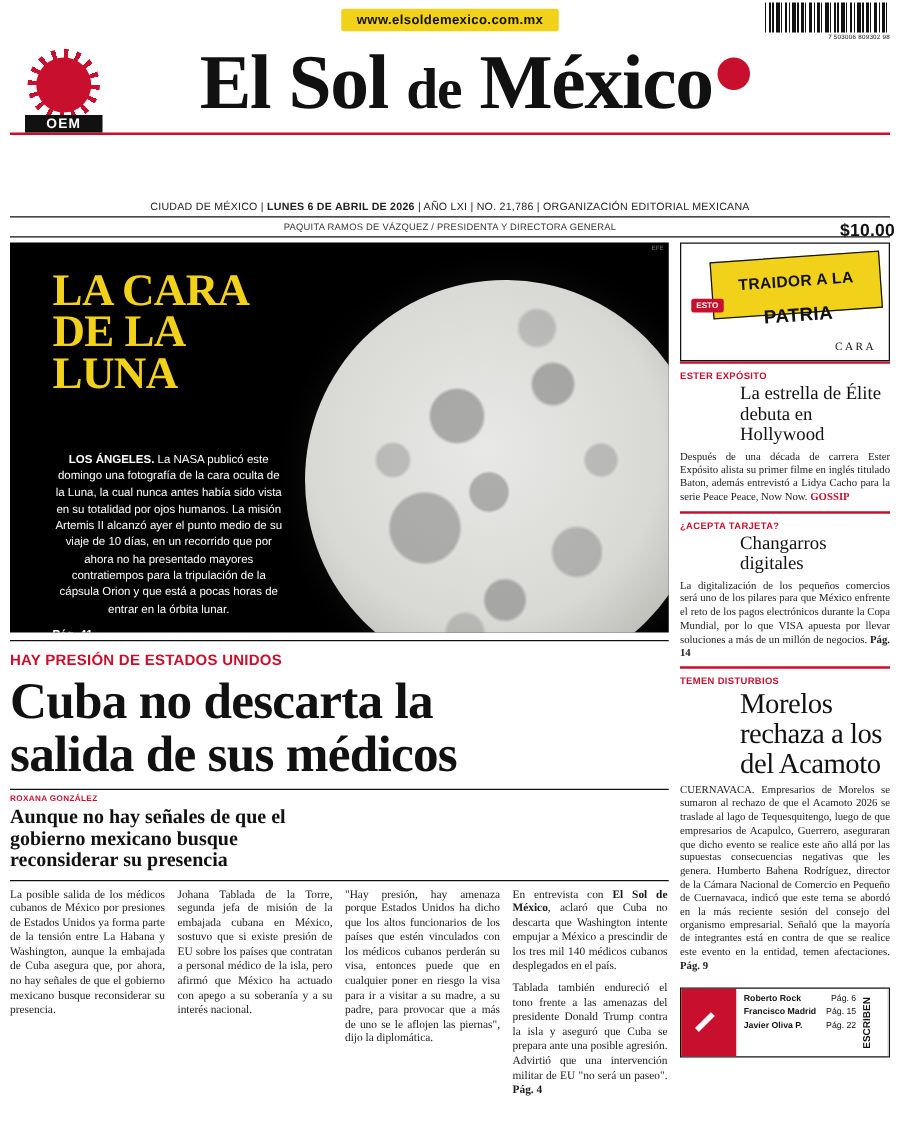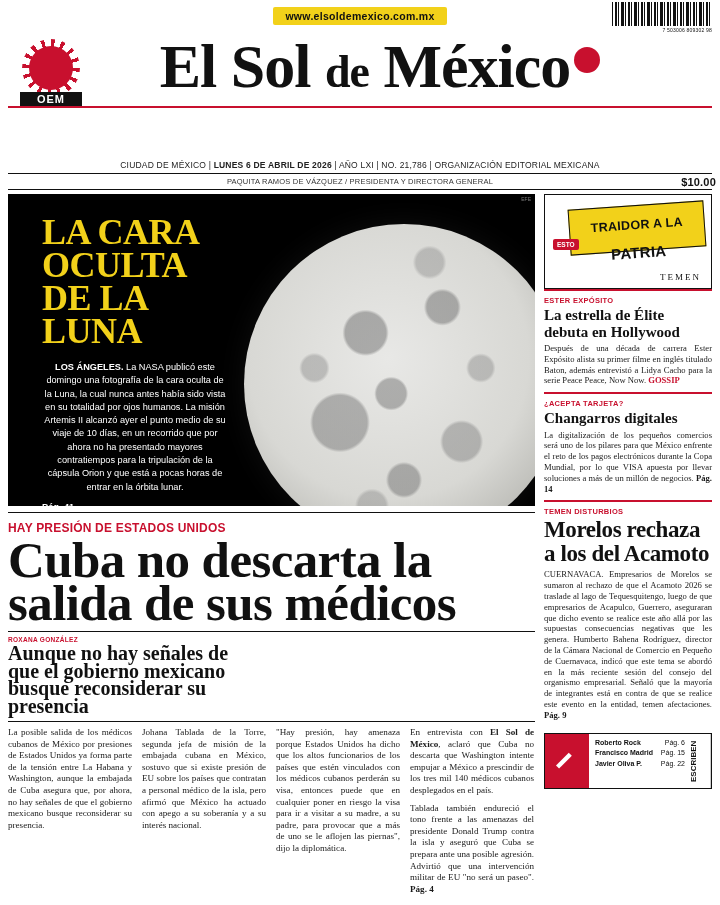--- a/index.html
+++ b/index.html
@@ -98,21 +98,21 @@
     text-align:center; padding:4px 0 3px; letter-spacing:.2px; color:#222;margin-top:48px;
   }
   .infoline b { font-weight:bold; }
   .subline {
     position:relative;
     font-family:"Liberation Sans", sans-serif; font-size:7.5px;
     text-align:center; padding:3px 0 3px; letter-spacing:.2px; color:#333;
   }
   .price {
     position:absolute; right:4px; top:2px; font-weight:bold;
-    font-size:11px; color:#111;
+    font-size:14px; color:#111;
   }
 
   
   .content { display:flex; padding:4px 8px 0 8px; gap:9px; }
   .left-col { width:527px; }
   .right-col { width:168px; }
 
   
   .moon-box {
     position:relative; background:#000; color:#fff;
@@ -153,31 +153,31 @@
   }
 
   
   .kicker-red {
     color:#c8102e; font-family:"Liberation Sans", sans-serif;
     font-weight:bold; font-size:12px; letter-spacing:.2px;
     padding:8px 0 2px 0; border-top:1px solid #111; margin-top:6px;
   }
   .main-head {
     font-family:"Liberation Serif", serif; font-weight:bold;
-    font-size:51px; line-height:43px; letter-spacing:-.6px; color:#111;
+    font-size:41px; line-height:43px; letter-spacing:-.6px; color:#111;
     padding:2px 0 6px 0;
   }
   .byline {
     font-family:"Liberation Sans", sans-serif; font-size:6.5px;
     color:#c8102e; font-weight:bold; letter-spacing:.3px;
     border-top:1px solid #111; padding-top:4px;
   }
   .standfirst {
     font-family:"Liberation Serif", serif; font-weight:bold;
-    font-size:20px; line-height:17.5px; color:#111; padding:2px 0 6px 0;
+    font-size:16px; line-height:17.5px; color:#111; padding:2px 0 6px 0;
     width:250px;
   }
   .body-cols {
     display:flex; gap:10px; border-top:1px solid #111; padding-top:5px;
   }
   .body-cols .col {
     width:124px; font-family:"Liberation Serif", serif;
     font-size:9.1px; line-height:11.6px; text-align:justify; color:#1a1a1a;
   }
   .body-cols .col p { margin:0 0 6px 0; }
@@ -219,22 +219,22 @@
     border-bottom:5px solid transparent;
   }
 
   .r-item { border-top:2px solid #c8102e; padding:5px 0 6px 0; }
   .r-item:first-of-type { margin-top:6px; }
   .r-kicker {
     font-family:"Liberation Sans", sans-serif; font-weight:bold;
     font-size:7.5px; color:#c8102e; letter-spacing:.3px; padding-bottom:2px;
   }
   .r-head {
-    font-family:"Liberation Serif", serif; font-weight:bold;
-    font-size:15px; line-height:16.5px; color:#111; padding-bottom:3px;
+    font-family:"Liberation Serif", serif; font-weight:normal;
+    font-size:15px; line-height:16.5px; color:#111; padding-bottom:3px;margin-left:48px;
   }
   .r-head.big { font-size:23px; line-height:24px; letter-spacing:-.4px; }
   .r-body {
     font-family:"Liberation Serif", serif; font-size:8.6px;
     line-height:10.8px; text-align:justify; color:#1a1a1a;
   }
   .r-body .gossip { color:#c8102e; font-weight:bold; }
   .r-body .pag { font-weight:bold; }
 
   
@@ -307,21 +307,20 @@
   <div class="rule-thin"></div>
 
   <div class="content">
 
     <div class="left-col">
 
       <div class="moon-box">
         <div class="moon-credit">EFE</div>
         <div class="moon-head">
           <div>LA CARA</div>
-          <div>OCULTA</div>
           <div>DE LA</div>
           <div>LUNA</div>
         </div>
         <div class="moon-text">
           <b>LOS ÁNGELES.</b><span> La NASA publicó este domingo una fotografía de la cara oculta de la Luna, la cual nunca antes había sido vista en su totalidad por ojos humanos. La misión Artemis II alcanzó ayer el punto medio de su viaje de 10 días, en un recorrido que por ahora no ha presentado mayores contratiempos para la tripulación de la cápsula Orion y que está a pocas horas de entrar en la órbita lunar.</span>
           <span class="pag">Pág. 41</span>
         </div>
         <div class="moon-img"></div>
       </div>
 
@@ -354,21 +353,21 @@
 
       <div class="trino-box">
         <div class="trino-pencil"></div>
         <div class="trino-banner">
           <span>
             <span>TRAIDOR A LA</span><br>
             <em>PATRIA</em>
           </span>
         </div>
         <div class="trino-esto">ESTO</div>
-        <div class="trino-sign">TEMEN</div>
+        <div class="trino-sign">CARA</div>
       </div>
 
       <div class="r-item">
         <div class="r-kicker">ESTER EXPÓSITO</div>
         <div class="r-head">La estrella de Élite debuta en Hollywood</div>
         <div class="r-body">
           <span>Después de una década de carrera Ester Expósito alista su primer filme en inglés titulado Baton, además entrevistó a Lidya Cacho para la serie Peace Peace, Now Now.</span>
           <span class="gossip">GOSSIP</span>
         </div>
       </div>

